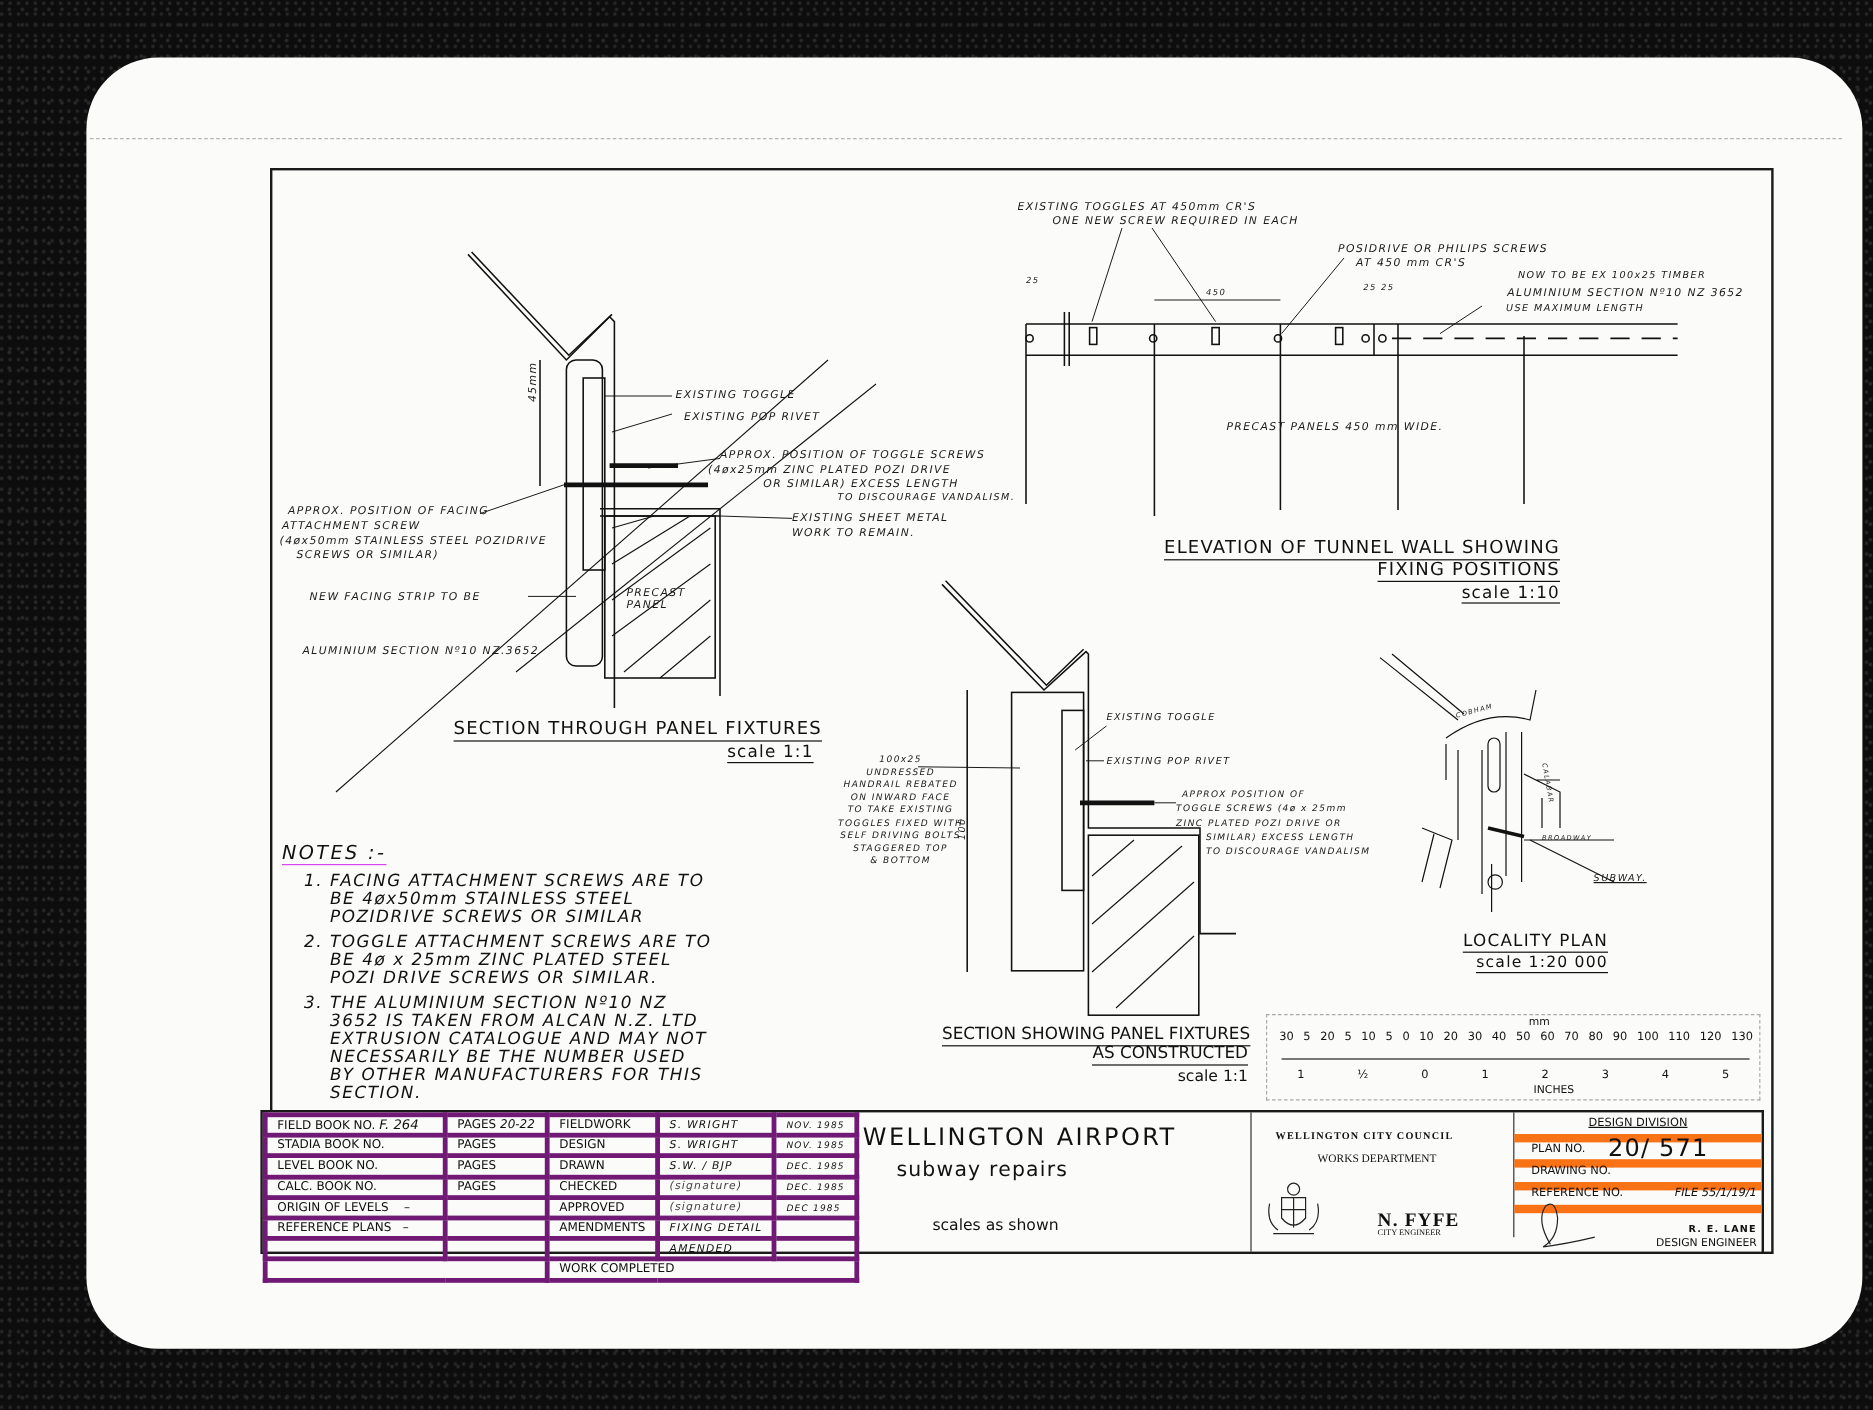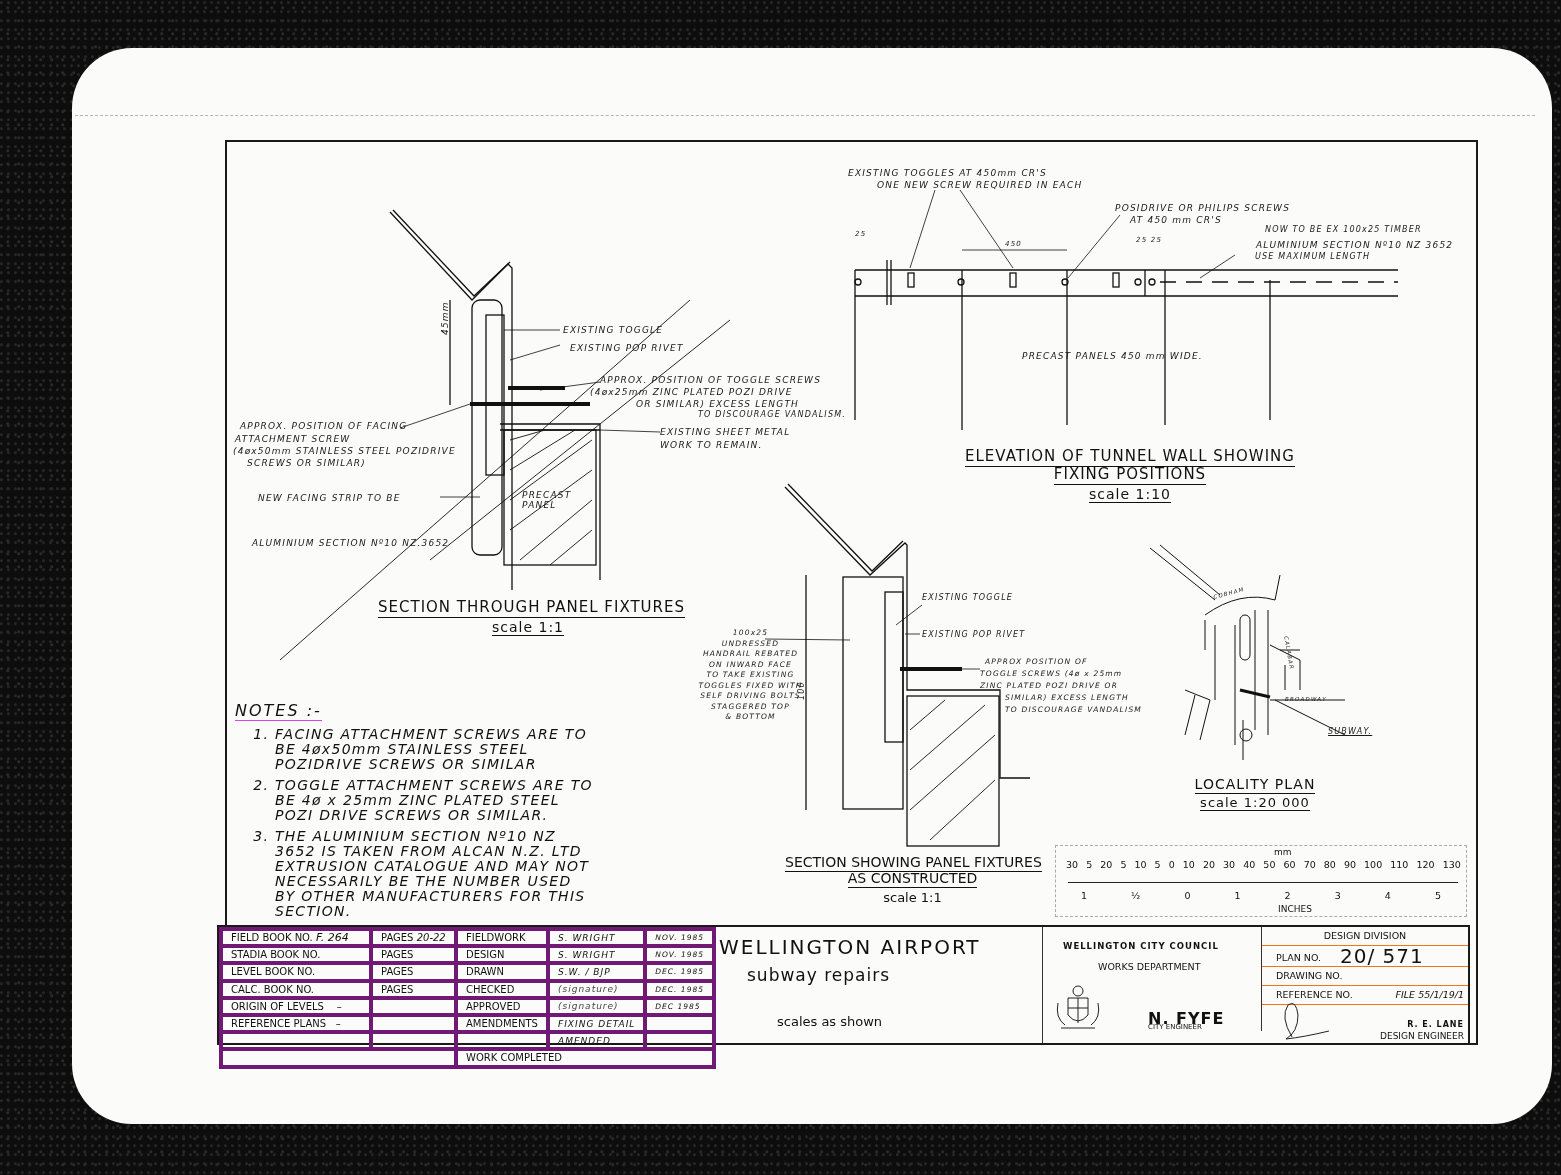--- a/index.html
+++ b/index.html
@@ -6,44 +6,44 @@
   body{width:1561px;height:1175px;background:#111;position:relative;overflow:hidden;font-family:"DejaVu Sans",sans-serif;color:#111;}
   .scan-bg{position:absolute;inset:0;background:
       radial-gradient(circle at 20% 30%, #262626 0 1px, transparent 2px) 0 0/7px 9px,
       radial-gradient(circle at 70% 60%, #2a2a2a 0 1px, transparent 2px) 0 0/11px 13px,
       #0d0d0d;}
   .sheet{position:absolute;left:72px;top:48px;width:1480px;height:1076px;background:#fbfbfa;border-radius:60px 60px 60px 60px;}
   .dash-line{position:absolute;left:75px;top:115px;width:1460px;border-top:1px dashed #b5b5b5;}
   .frame{position:absolute;left:225px;top:140px;width:1253px;height:905px;border:2px solid #1a1a1a;box-sizing:border-box;}
   svg.draw{position:absolute;left:0;top:0;}
   .hand{font-family:"DejaVu Sans",sans-serif;font-style:italic;font-size:9px;letter-spacing:1.2px;position:absolute;white-space:nowrap;color:#1a1a1a;}
-  .title-lbl{position:absolute;font-family:"DejaVu Sans",sans-serif;font-size:15px;letter-spacing:1px;text-align:center;white-space:nowrap;}
+  .title-lbl{position:absolute;font-family:"DejaVu Sans",sans-serif;font-size:15px;letter-spacing:1px;text-align:right;white-space:nowrap;}
   .title-lbl .u{border-bottom:1.5px solid #111;padding-bottom:1px;}
   .title-lbl .sc{display:inline-block;margin-top:3px;border-bottom:1.5px solid #111;font-size:14px;}
   .notes{position:absolute;left:235px;top:684px;width:360px;}
   .notes .hd{font-style:italic;font-size:16px;letter-spacing:2px;border-bottom:1px solid #d946ef;display:inline-block;margin-top:17px;}
   .notes ol{margin:6px 0 0 40px;padding:0;}
   .notes li{font-style:italic;font-size:14px;letter-spacing:1.3px;line-height:15px;margin-bottom:6px;}
   
   .tb{position:absolute;left:217px;top:925px;width:1253px;height:120px;border:2px solid #1a1a1a;box-sizing:border-box;background:#fbfbfa;}
   .tb table{border-collapse:collapse;position:absolute;left:0;top:0;}
   .tb td{border:4px solid #701a75;font-size:10px;height:13.2px;padding:0 8px;white-space:nowrap;}
   .tb td.sig{font-style:italic;font-size:9px;letter-spacing:1px;}
   .tb .proj{position:absolute;left:478px;top:0;width:345px;height:116px;border-right:1px solid #333;}
   .tb .proj .a{position:absolute;left:22px;top:8px;font-size:20px;letter-spacing:2px;}
   .tb .proj .b{position:absolute;left:50px;top:38px;font-size:17px;letter-spacing:1px;}
   .tb .proj .c{position:absolute;left:80px;top:87px;font-size:13px;}
-  .tb .council{position:absolute;left:824px;top:0;width:218px;height:104px;border-right:1px solid #333;}
+  .tb .council{position:absolute;left:824px;top:0;width:218px;height:104px;border-right:1px solid #333;font-family:Liberation Serif, serif;}
   .tb .council .n1{position:absolute;left:20px;top:14px;font-size:8.5px;font-weight:bold;letter-spacing:1px;}
   .tb .council .n2{position:absolute;left:55px;top:34px;font-size:9.5px;}
   .tb .council .n3{position:absolute;left:105px;top:82px;font-size:16px;font-weight:bold;letter-spacing:1px;}
   .tb .council .n4{position:absolute;left:105px;top:96px;font-size:7px;}
   .tb .council .crest{position:absolute;left:10px;top:56px;}
   .tb .div{position:absolute;left:1043px;top:0;width:206px;height:116px;}
-  .tb .div .row{position:absolute;left:0;width:206px;border-bottom:1px solid #f97316;font-size:9.5px;}
+  .tb .div .row{position:absolute;left:0;width:206px;border-bottom:7px solid #f97316;font-size:9.5px;text-decoration:underline;}
   .ruler{position:absolute;left:1055px;top:845px;width:410px;height:70px;border:1px dashed #aaa;}
 </style>
 </head>
 <body>
 
 <div class="scan-bg"></div>
 <div class="sheet"></div>
 <div class="dash-line"></div>
 <div class="frame"></div>
 

